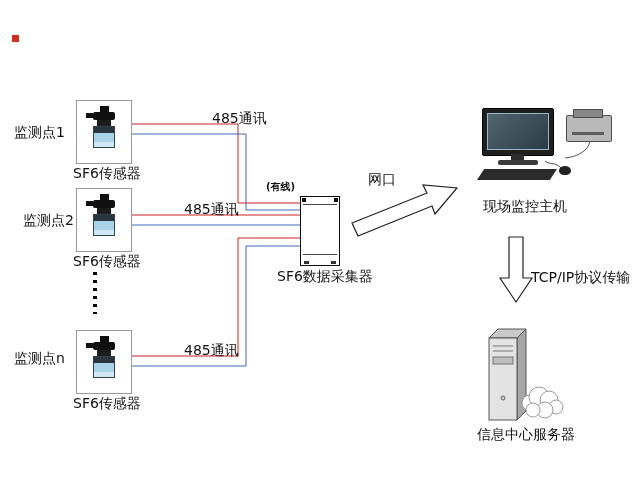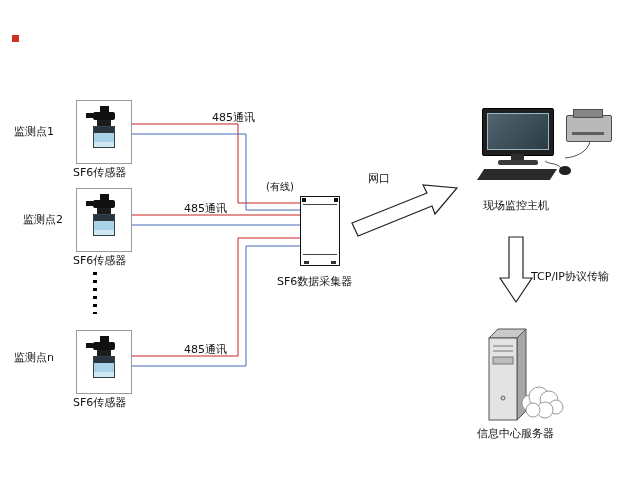--- a/index.html
+++ b/index.html
@@ -1,20 +1,20 @@
 <!DOCTYPE html>
 <html><head>
 <meta charset="utf-8">
 <style>
   html,body{margin:0;padding:0;background:#fff;}
   #canvas{position:relative;width:640px;height:480px;background:#ffffff;overflow:hidden;
           font-family:"DejaVu Sans","Liberation Sans",sans-serif;}
   #wires{position:absolute;left:0;top:0;width:640px;height:480px;z-index:1;}
-  .lbl{position:absolute;font-size:11px;color:#111;white-space:nowrap;z-index:3;}
-  .lbl.small{font-size:10px;}
+  .lbl{position:absolute;font-size:14px;color:#111;white-space:nowrap;z-index:3;}
+  .lbl.small{font-size:10px;font-weight:bold;}
   
   .sensor-box{position:absolute;width:54px;height:62px;background:#fff;border:1px solid #9a9a9a;
               display:flex;flex-direction:column;align-items:center;z-index:2;}
   .s-cap{width:9px;height:6px;background:#101010;margin-top:5px;}
   .s-flange{width:22px;height:8px;background:#101010;border-radius:2px;position:relative;}
   .s-flange::before{content:"";position:absolute;left:-7px;top:1px;width:7px;height:5px;background:#101010;}
   .s-neck{width:14px;height:6px;background:#1c1c1c;}
   .s-body{width:20px;height:20px;border:1px solid #33414d;
           background:linear-gradient(#2b3540 0 30%,#a9d3e6 30% 75%,#cfe8f2 75% 100%);}
   
@@ -125,21 +125,21 @@
 
   <div class="lbl small" style="left:266px;top:180px">(有线)</div>
   <div class="collector">
     <div class="c-tick l"></div>
     <div class="c-tick r"></div>
     <div class="c-topline"></div>
     <div class="c-botline"></div>
     <div class="c-foot l"></div>
     <div class="c-foot r"></div>
   </div>
-  <div class="lbl" style="left:277px;top:274px">SF6数据采集器</div>
+  <div class="lbl" style="left:277px;top:268px">SF6数据采集器</div>
 
   <div class="lbl" style="left:368px;top:171px">网口</div>
 
   <div class="monitor">
     <div class="screen"></div>
   </div>
   <div class="stand"></div>
   <div class="stand-base"></div>
   <div class="keyboard"></div>
   <div class="mouse"></div>

